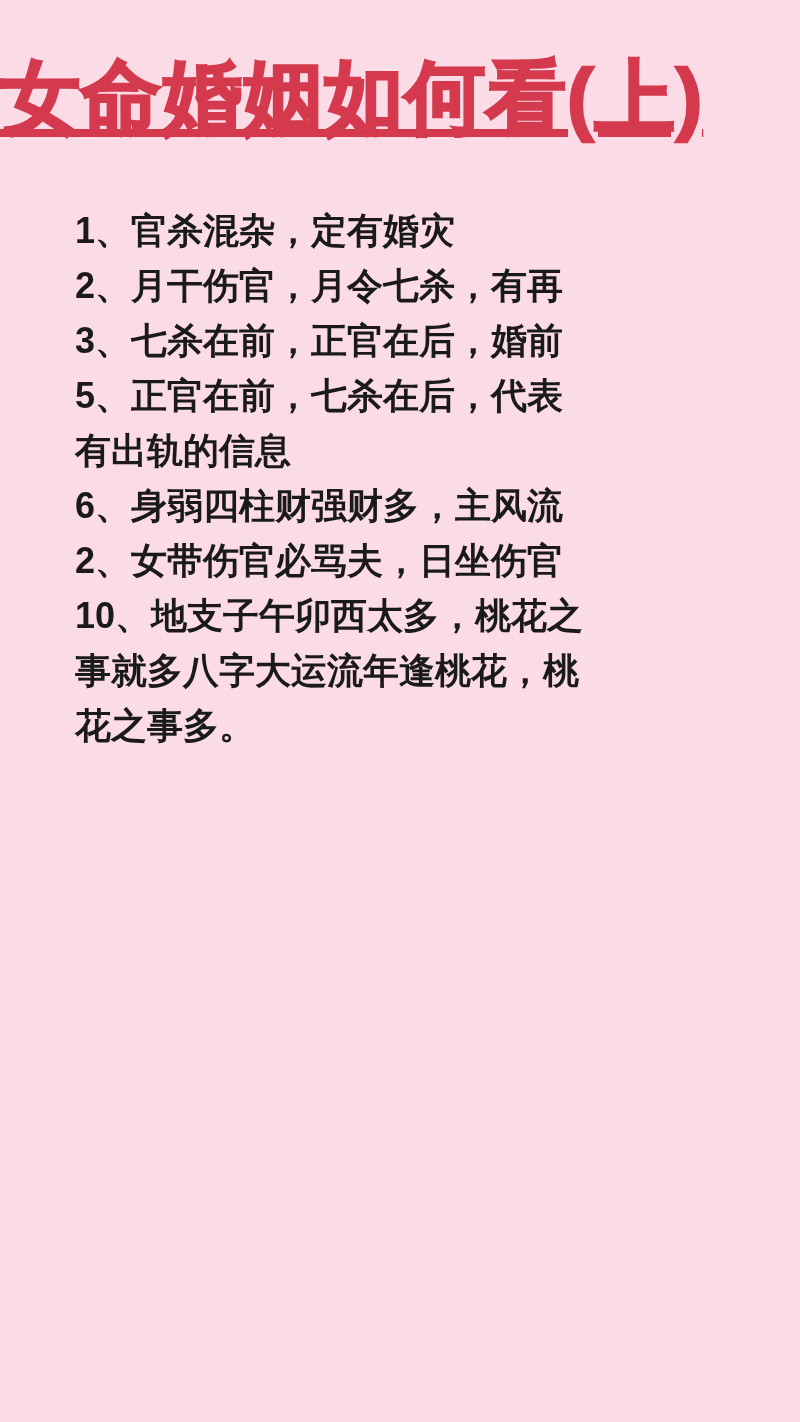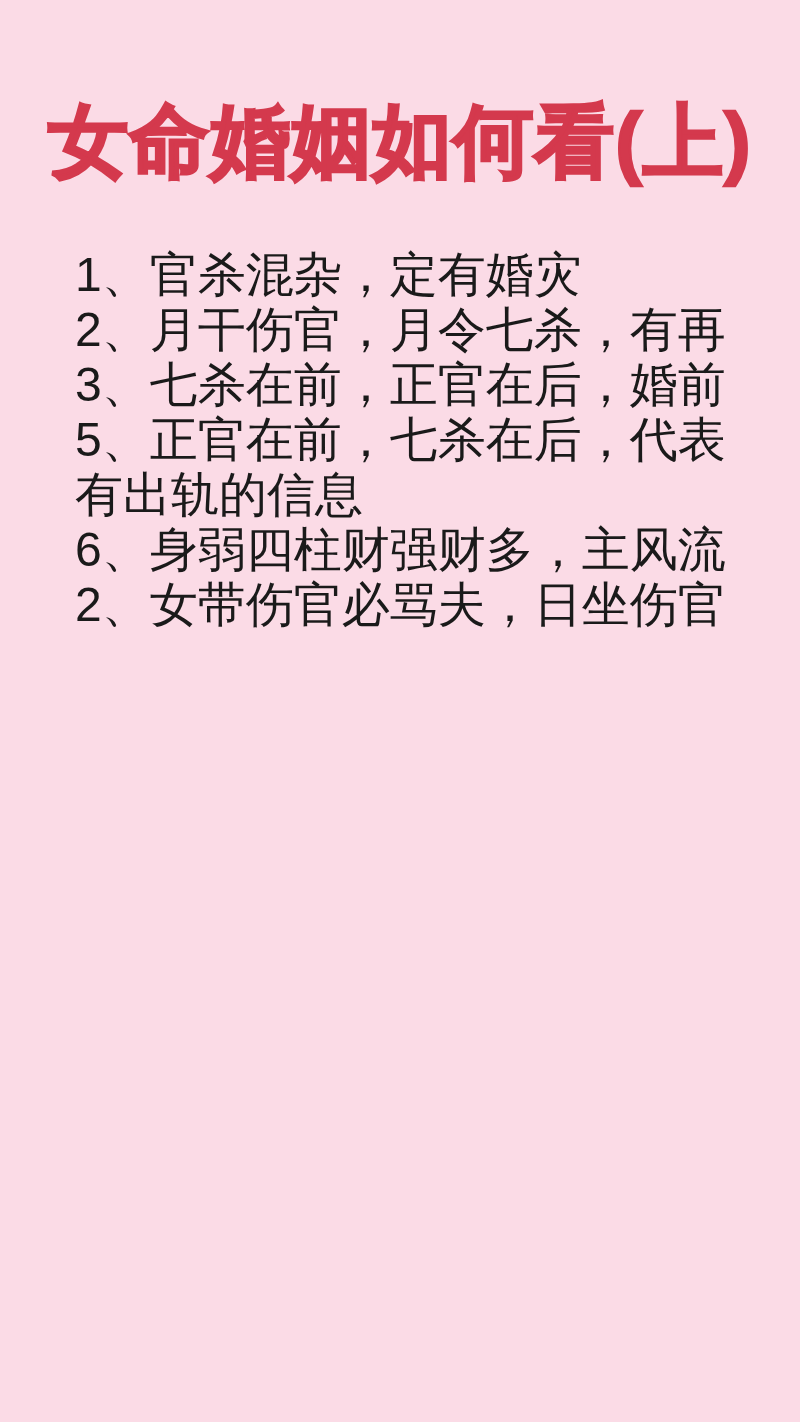--- a/index.html
+++ b/index.html
@@ -13,38 +13,39 @@
     font-family: "Liberation Sans", sans-serif;
     overflow: hidden;
   }
   .poster {
     width: 800px;
     height: 1422px;
     position: relative;
   }
   .title {
     margin: 0;
-    padding-top: 92px;
-    text-align: center;
+    padding-top: 48px;
+    text-align: left;
     font-size: 80px;
     line-height: 100px;
     font-weight: 900;
     color: #d4394d;
     -webkit-text-stroke: 2.5px #d4394d;
     letter-spacing: 1px;
     white-space: nowrap;
+    text-decoration: underline;
   }
   .content-list {
     margin-top: 55px;
     margin-left: 75px;
     width: 710px;
     color: #1a1a1a;
-    font-size: 48px;
+    font-size: 36px;
     line-height: 55px;
-    font-weight: 400;
+    font-weight: 700;
   }
   .item {
     margin: 0;
   }
   .line {
     white-space: nowrap;
   }
 </style>
 </head>
 <body style="background: rgb(251, 219, 230);">
@@ -64,14 +65,19 @@
       <div class="item">
         <div class="line">5、正官在前，七杀在后，代表</div>
         <div class="line">有出轨的信息</div>
       </div>
       <div class="item">
         <div class="line">6、身弱四柱财强财多，主风流</div>
       </div>
       <div class="item">
         <div class="line">2、女带伤官必骂夫，日坐伤官</div>
       </div>
+      <div class="item">
+        <div class="line">10、地支子午卯西太多，桃花之</div>
+        <div class="line">事就多八字大运流年逢桃花，桃</div>
+        <div class="line">花之事多。</div>
+      </div>
     </div>
 </div>
 
 </body></html>

